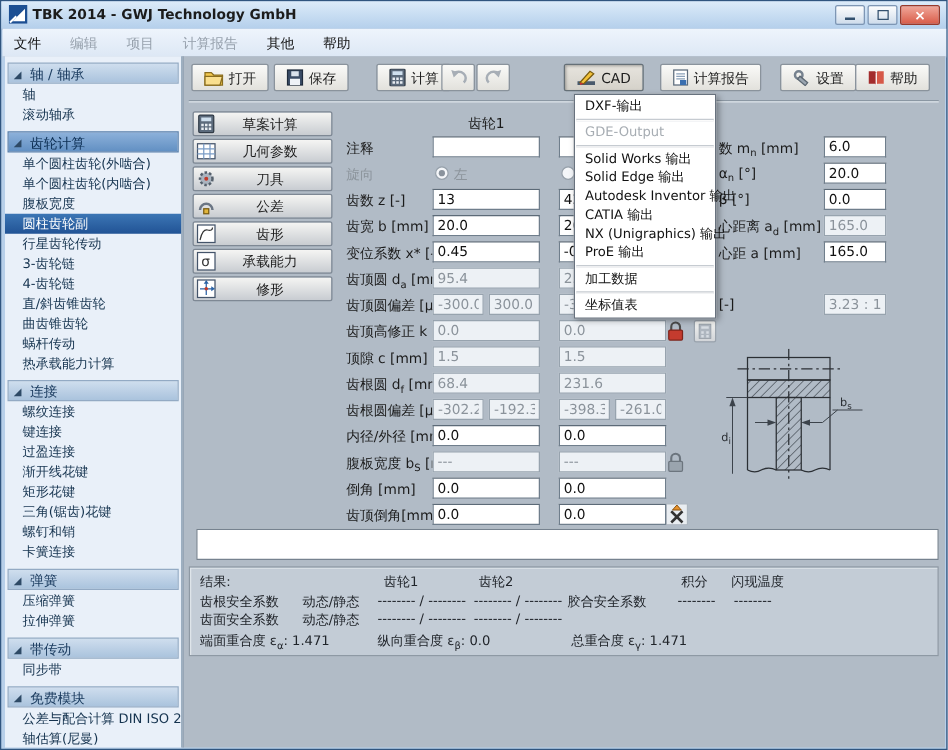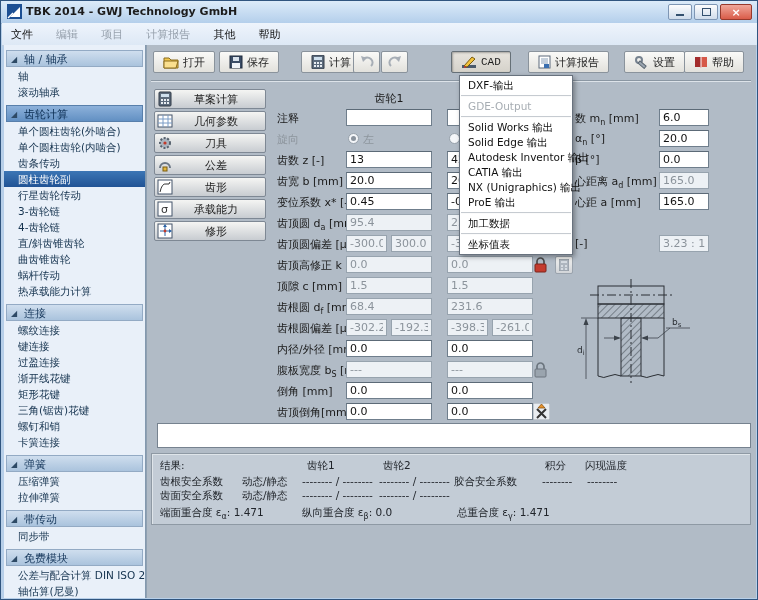--- a/index.html
+++ b/index.html
@@ -21,21 +21,21 @@
   .serverdot{width:11px;height:11px;border-radius:50%;background:radial-gradient(circle at 35% 30%,#ffc78a,#ef7d1d 45%,#b23c00);border:1px solid #8a3000;}
   
   .sidebar{position:absolute;left:3px;top:44px;width:142px;height:553px;background:#e9f0f9;border-right:1px solid #8399af;box-sizing:border-box;overflow:hidden;}
   .side-hdr{position:relative;height:17px;line-height:17px;margin:5px 2px 1px 2px;padding-left:17px;background:linear-gradient(#cfdeee,#aac3dd);border:1px solid #93aac4;font-size:11px;color:#17385c;white-space:nowrap;box-sizing:border-box;}
   .side-hdr.active{background:linear-gradient(#8db1da,#6290c3);border-color:#587fab;color:#0b2d52;}
   .side-hdr .tri{position:absolute;left:4px;top:0;font-size:8px;color:#2e4a66;}
   .side-item{height:16px;line-height:16px;padding-left:14px;font-size:10.5px;color:#15334f;white-space:nowrap;overflow:hidden;}
   .side-item.selected{background:linear-gradient(#3c76b5,#215395);color:#fff;}
   
   .mainarea{position:absolute;left:145px;top:44px;width:610px;height:553px;background:#b1bbc6;border-left:1px solid #8fa0b1;box-sizing:border-box;}
-  .tbtn{position:absolute;top:50px;height:22px;display:inline-flex;align-items:center;gap:4px;padding:0 9px;font-size:11px;color:#1d1d1d;background:linear-gradient(#fafaf8,#e2e1dc);border:1px solid #8a939c;border-radius:2px;box-sizing:border-box;font-family:Liberation Mono, monospace;}
+  .tbtn{position:absolute;top:50px;height:22px;display:inline-flex;align-items:center;gap:4px;padding:0 9px;font-size:11px;color:#1d1d1d;background:linear-gradient(#fafaf8,#e2e1dc);border:1px solid #8a939c;border-radius:2px;box-sizing:border-box;}
   .tbtn.small{width:27px;justify-content:center;padding:0;}
   .tbtn.pressed{background:linear-gradient(#e7e4de,#d5d2ca);border-color:#667077;box-shadow:inset 1px 1px 2px rgba(0,0,0,.28);}
   .toolsep{position:absolute;left:150px;top:79px;width:600px;height:0;border-top:1px solid #8b97a3;border-bottom:1px solid #dde3e9;}
   
   .navstack{position:absolute;left:153px;top:88px;width:112px;}
   .nav-btn{display:flex;align-items:center;width:112px;height:20px;margin-bottom:2px;background:linear-gradient(#f5f5f3,#c8ccd1);border:1px solid #7e8894;border-radius:2px;box-sizing:border-box;font-size:11px;color:#1c1c1c;}
   .nav-btn .nicon{margin-left:2px;width:16px;height:16px;flex:none;}
   .nav-btn .nlbl{flex:1;text-align:center;padding-right:6px;white-space:nowrap;}
   
   .colhdr{position:absolute;top:90px;width:86px;text-align:center;font-size:11px;color:#1b1b1b;}
@@ -101,21 +101,21 @@
     </span>
   </div>
 
   <div class="sidebar">
     <div class="side-hdr"><span class="tri">◢</span><span>轴 / 轴承</span></div>
     <div class="side-item">轴</div>
     <div class="side-item">滚动轴承</div>
     <div class="side-hdr active"><span class="tri">◢</span><span>齿轮计算</span></div>
     <div class="side-item">单个圆柱齿轮(外啮合)</div>
     <div class="side-item">单个圆柱齿轮(内啮合)</div>
-    <div class="side-item">齿条传动</div>
+    <div class="side-item">腹板宽度</div>
     <div class="side-item selected">圆柱齿轮副</div>
     <div class="side-item">行星齿轮传动</div>
     <div class="side-item">3-齿轮链</div>
     <div class="side-item">4-齿轮链</div>
     <div class="side-item">直/斜齿锥齿轮</div>
     <div class="side-item">曲齿锥齿轮</div>
     <div class="side-item">蜗杆传动</div>
     <div class="side-item">热承载能力计算</div>
     <div class="side-hdr"><span class="tri">◢</span><span>连接</span></div>
     <div class="side-item">螺纹连接</div>

